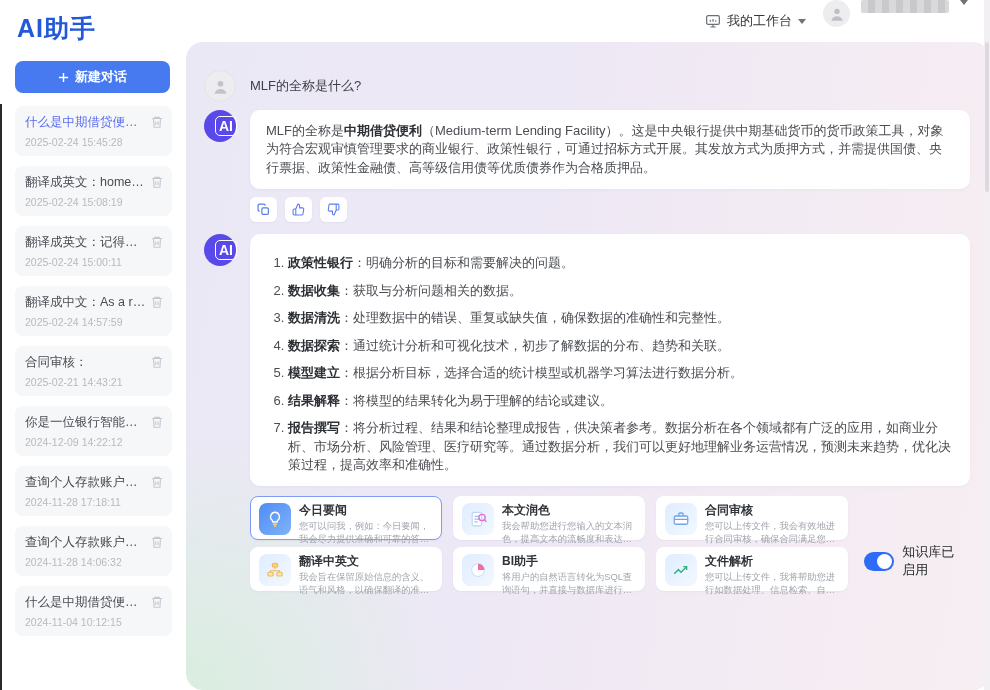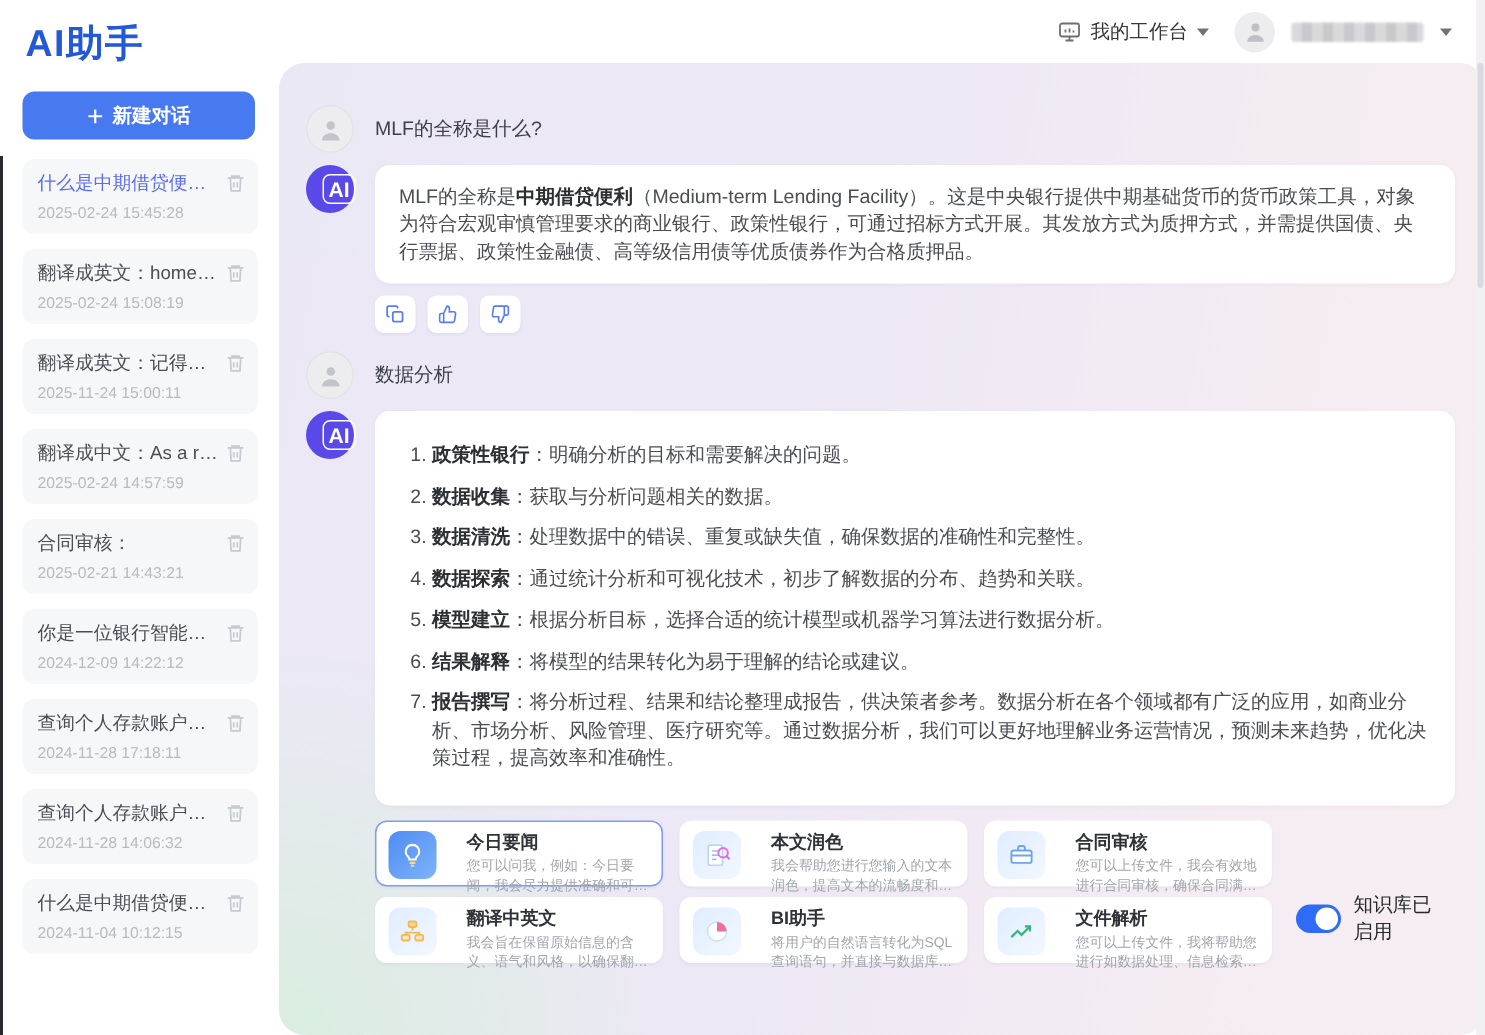--- a/index.html
+++ b/index.html
@@ -15,21 +15,21 @@
     font-size:13px; font-weight:600; cursor:pointer; }
   .conv-list { margin-top:13px; display:flex; flex-direction:column; gap:10px; }
   .conv-item { position:relative; background:#f6f7f9; border-radius:8px; padding:8px 26px 8px 10px; cursor:pointer; }
   .conv-title { font-size:12.5px; color:#4a4d53; white-space:nowrap; overflow:hidden; text-overflow:ellipsis; }
   .conv-item.active .conv-title { color:#5b6cf1; }
   .conv-time { font-size:10.5px; color:#b7bac0; margin-top:5px; }
   .trash { position:absolute; right:8px; top:9px; width:14px; height:14px; }
 
   
   .right { flex:1; display:flex; flex-direction:column; min-width:0; }
-  .topbar { height:42px; background:#fff; display:flex; align-items:center; justify-content:flex-end;
+  .topbar { height:42px; background:#fff; display:flex; justify-content:flex-end;
     gap:9px; padding-right:22px; font-size:13px; color:#33363b; }
   .workbench { display:flex; align-items:center; gap:6px; cursor:pointer; }
   .caret { width:0; height:0; border-left:4.5px solid transparent; border-right:4.5px solid transparent;
     border-top:5.5px solid #6f7278; display:inline-block; }
   .user-avatar { width:27px; height:27px; border-radius:50%; background:#ededf0; display:flex;
     align-items:center; justify-content:center; margin-left:8px; overflow:hidden; }
   .redacted { width:88px; height:13px; border-radius:2px; margin:0 2px;
     background:repeating-linear-gradient(90deg,#d9d9dc 0 7px,#c9c9cd 7px 14px); filter:blur(.6px); }
 
   
@@ -45,28 +45,28 @@
   .ai-badge { border:1.5px solid #fff; border-radius:5px; color:#fff; font-size:14px; font-weight:700; padding:1px 3px;margin-left:12px; }
   .user-text { align-self:center; font-size:13px; color:#3c3f45; }
   .ai-card { background:#fff; border-radius:10px; padding:12px 16px; flex:1;
     font-size:13px; color:#4a4d52; line-height:1.42; box-shadow:0 1px 3px rgba(120,100,160,.06); }
   .ai-card b { color:#2c2f34; }
   .actions { margin:3px 0 12px 46px; display:flex; gap:8px; }
   .action-btn { width:27px; height:25px; background:#fff; border:none; border-radius:6px; cursor:pointer;
     display:flex; align-items:center; justify-content:center; box-shadow:0 1px 2px rgba(120,100,160,.08); }
   .steps { margin-top:8px; padding-left:22px; }
   .steps li { margin-bottom:9px; }
-  .steps li:last-child { margin-bottom:11px; }
+  .steps li:last-child { margin-bottom:0; }
   .term { font-weight:700; color:#2c2f34; }
 
   
   .quick-area { display:flex; align-items:flex-end; margin:10px 0 0 46px; gap:16px; }
   .quick-grid { display:grid; grid-template-columns:repeat(3,192px); gap:7px 11px; }
   .quick-card { background:#fff; border:1px solid rgba(255,255,255,.9); border-radius:8px;
-    padding:6px 8px; display:flex; gap:20px; height:44px; cursor:pointer;
+    padding:6px 8px; display:flex; gap:8px; height:44px; cursor:pointer;
     box-shadow:0 1px 2px rgba(120,100,160,.07); }
   .quick-card.active { border:1px solid #7e9cf6; }
   .q-icon { width:32px; height:32px; flex:0 0 32px; border-radius:8px;
     background:linear-gradient(135deg,#e0edff,#f2f8ff); display:flex; align-items:center; justify-content:center; }
   .q-icon.solid { background:linear-gradient(135deg,#4f8df5,#7fb2f8); }
   .q-title { font-size:12px; font-weight:700; color:#2f3237; line-height:1.25; }
   .q-desc { font-size:9.3px; color:#a0a5ad; line-height:1.35; margin-top:2px;
     display:-webkit-box; -webkit-line-clamp:2; -webkit-box-orient:vertical; overflow:hidden; }
   .kb-wrap { display:flex; align-items:center; gap:8px; margin:0 4px 12px auto; }
   .switch { width:37px; height:19px; border-radius:10px; background:#2e6bf6; position:relative; cursor:pointer; }
@@ -103,21 +103,21 @@
       </div>
       <div class="conv-item">
         <div class="conv-title">翻译成英文：home home</div>
         <div class="conv-time">2025-02-24 15:08:19</div>
         <svg class="trash" viewBox="0 0 24 24" fill="none" stroke="#c6cad1" stroke-width="2">
             <path d="M3 6h18M8 6V4h8v2M6 6l1 15h10l1-15M10 11v6M14 11v6"></path>
           </svg>
       </div>
       <div class="conv-item">
         <div class="conv-title">翻译成英文：记得刚开始...</div>
-        <div class="conv-time">2025-11-24 15:00:11</div>
+        <div class="conv-time">2025-02-24 15:00:11</div>
         <svg class="trash" viewBox="0 0 24 24" fill="none" stroke="#c6cad1" stroke-width="2">
             <path d="M3 6h18M8 6V4h8v2M6 6l1 15h10l1-15M10 11v6M14 11v6"></path>
           </svg>
       </div>
       <div class="conv-item">
         <div class="conv-title">翻译成中文：As a reader...</div>
         <div class="conv-time">2025-02-24 14:57:59</div>
         <svg class="trash" viewBox="0 0 24 24" fill="none" stroke="#c6cad1" stroke-width="2">
             <path d="M3 6h18M8 6V4h8v2M6 6l1 15h10l1-15M10 11v6M14 11v6"></path>
           </svg>
@@ -213,29 +213,20 @@
               <path d="M14 9V5a3 3 0 0 0-3-3l-4 9v11h11.28a2 2 0 0 0 2-1.7l1.38-9a2 2 0 0 0-2-2.3zM7 22H4a2 2 0 0 1-2-2v-7a2 2 0 0 1 2-2h3"></path>
             </svg>
         </button>
         <button class="action-btn">
           <svg width="13" height="13" viewBox="0 0 24 24" fill="none" stroke="#5b7cf0" stroke-width="2" style="transform:rotate(180deg)">
               <path d="M14 9V5a3 3 0 0 0-3-3l-4 9v11h11.28a2 2 0 0 0 2-1.7l1.38-9a2 2 0 0 0-2-2.3zM7 22H4a2 2 0 0 1-2-2v-7a2 2 0 0 1 2-2h3"></path>
             </svg>
         </button>
       </div>
 
-      <div class="row">
-        <div class="avatar human">
-          <svg width="19" height="19" viewBox="0 0 24 24">
-              <circle cx="12" cy="8.5" r="3.6" fill="#c3c4ca"></circle>
-              <path d="M4.5 21c.5-4 3.8-6 7.5-6s7 2 7.5 6z" fill="#c3c4ca"></path>
-            </svg>
-        </div>
-        <div class="user-text">数据分析</div>
-      </div>
 
       <div class="row" style="margin-bottom:0">
         <div class="avatar ai">
             <span class="ai-badge">AI</span>
           </div>
         <div class="ai-card">
           <ol class="steps">
             <li><span class="term">政策性银行</span><span>：明确分析的目标和需要解决的问题。</span></li>
             <li><span class="term">数据收集</span><span>：获取与分析问题相关的数据。</span></li>
             <li><span class="term">数据清洗</span><span>：处理数据中的错误、重复或缺失值，确保数据的准确性和完整性。</span></li>

